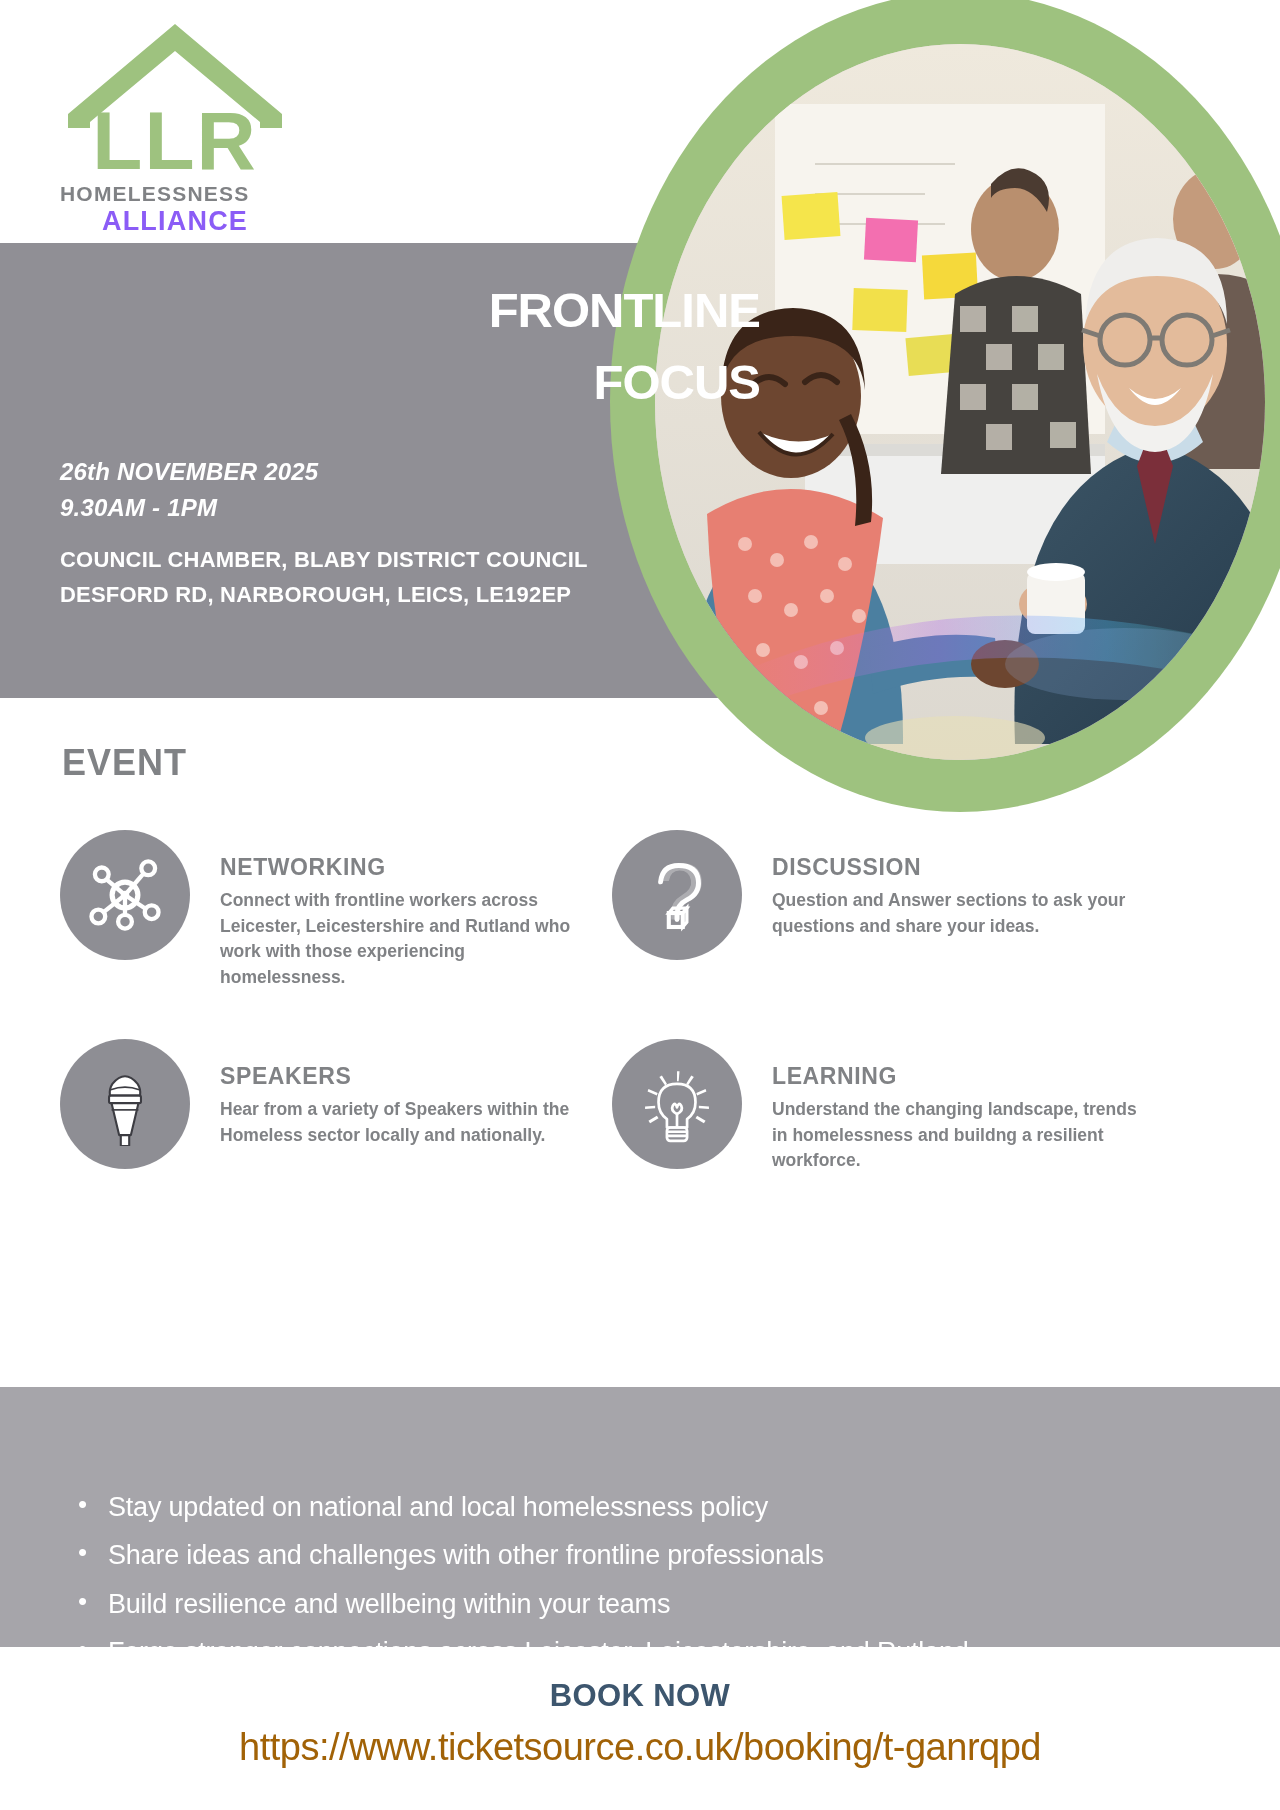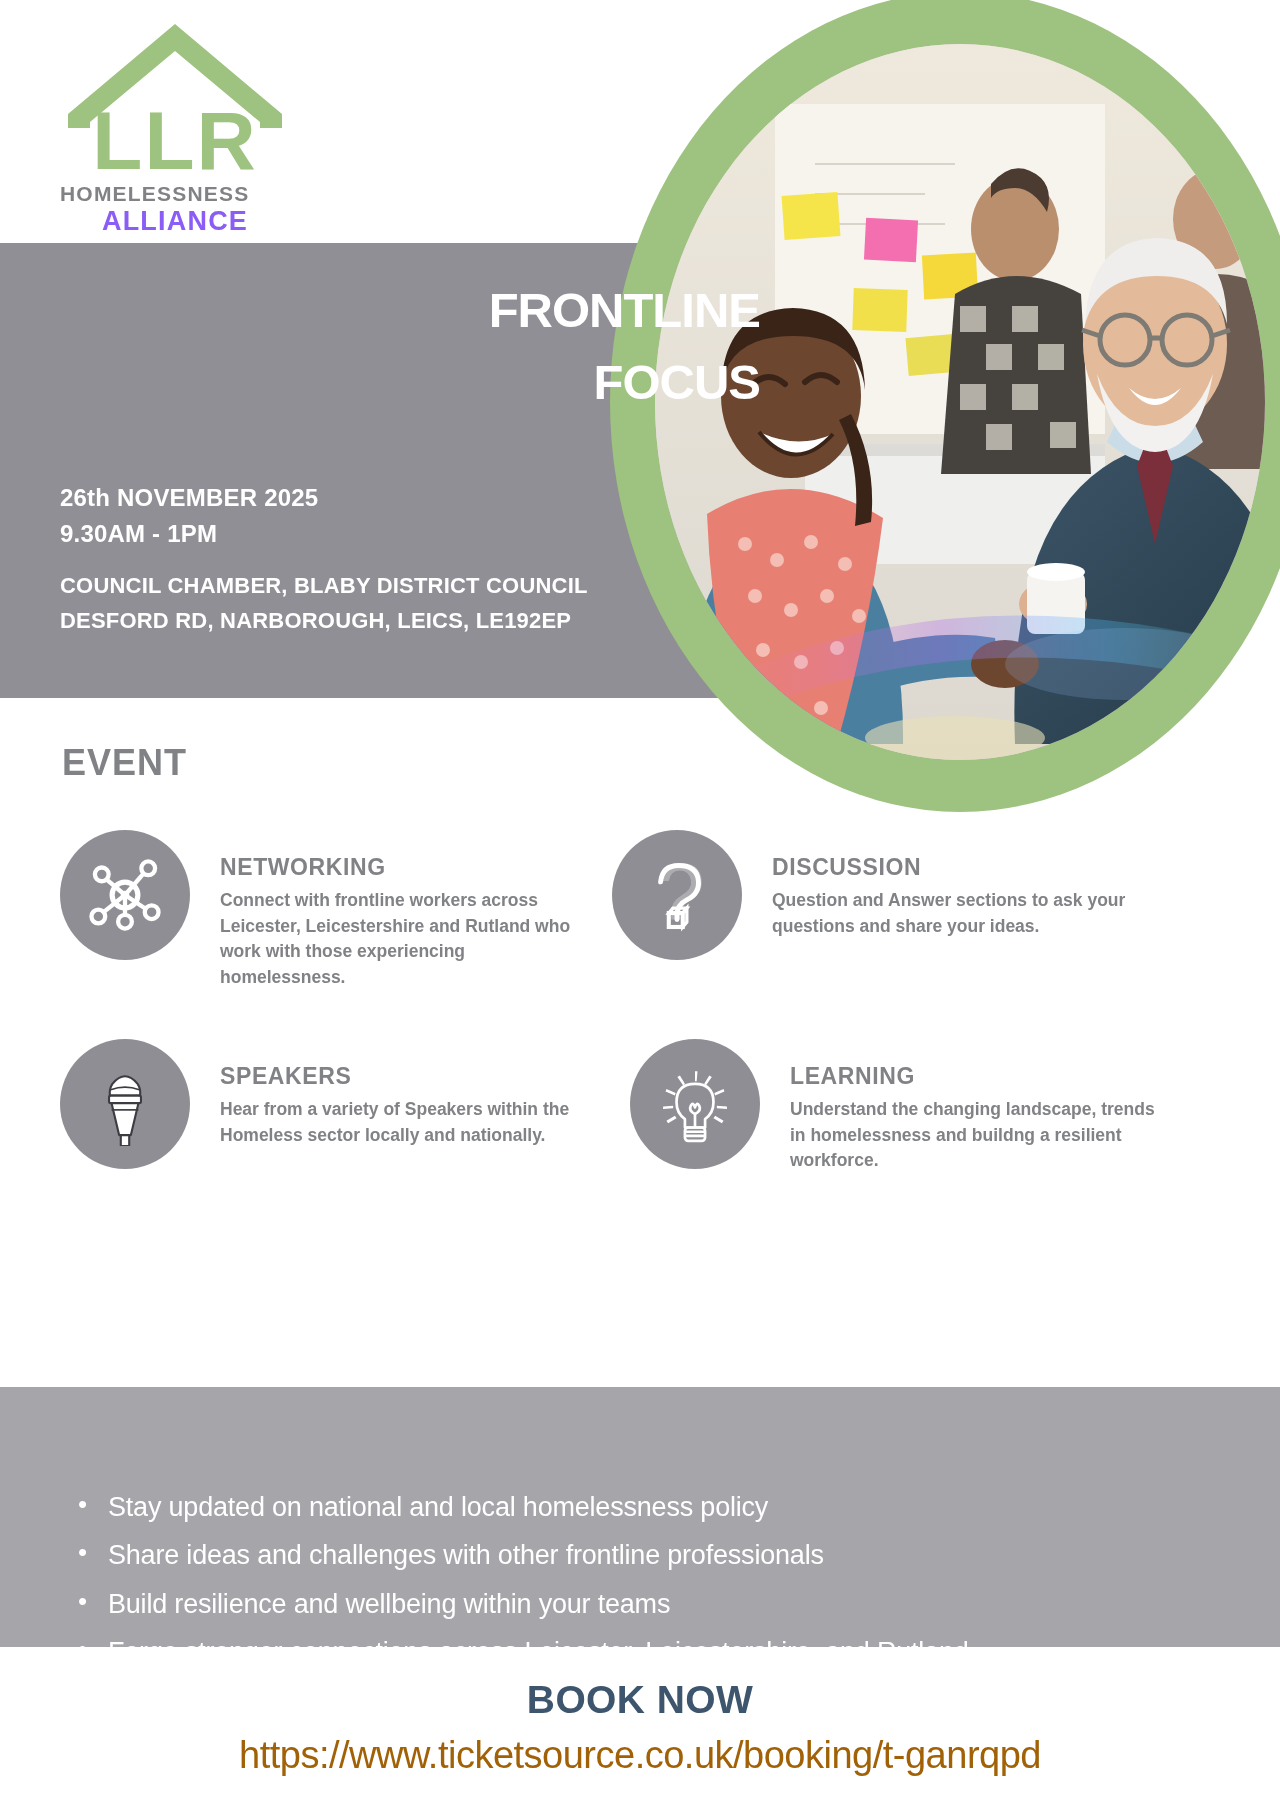--- a/index.html
+++ b/index.html
@@ -22,21 +22,21 @@
 
   
   #header-band {
     position:absolute; left:0; top:243px; width:780px; height:455px;
     background:#908f95; z-index:3;
   }
   #header-inner { position:absolute; left:60px; top:286px; width:700px; z-index:5; }
   .title-line { font-size:49px; font-weight:800; color:#ffffff; line-height:1.02; letter-spacing:-1px;text-align:right; }
   #title-2 { margin-top:22px; }
   .date-line { font-size:24px; font-weight:800; color:#ffffff; letter-spacing:0.2px; line-height:1.5; }
-  #date-block { margin-top:72px; }
+  #date-block { margin-top:46px;font-style:italic; }
   #venue-block { margin-top:16px; }
   .venue-line { font-size:22px; font-weight:800; color:#ffffff; letter-spacing:0.2px; line-height:1.6; }
 
   
   #photo-wrap { position:absolute; left:610px; top:-8px; width:700px; height:830px; z-index:4; }
   #green-ring {
     position:absolute; left:0; top:0; width:700px; height:820px; border-radius:50%;
     background:#9ec27f;
   }
   #photo-circle {
@@ -56,39 +56,39 @@
   .feature-row { display:flex; gap:22px; }
   .feature { display:flex; gap:30px; width:530px; }
   .feature-icon {
     flex:0 0 auto; width:130px; height:130px; border-radius:50%;
     background:#8e8e94; display:flex; align-items:center; justify-content:center;
   }
   .feature-icon svg { display:block; }
   .feature-text { padding-top:24px; }
   .feature-title { font-size:23px; font-weight:800; color:#808285; letter-spacing:0.6px; margin-bottom:7px; }
   .feature-body { font-size:17.5px; font-weight:700; color:#808285; line-height:1.47; }
-  #row-2 { margin-top:48px;justify-content:space-between; }
+  #row-2 { margin-top:48px; }
 
   
   #benefits-band {
     position:absolute; left:0; top:1387px; width:1280px; height:260px;
     background:#a6a5aa; z-index:5;
   }
   #benefits-list { position:absolute; left:70px; top:1489px; width:1140px; z-index:6; list-style:none; }
   #benefits-list li {
     position:relative; color:#ffffff; font-size:27px; font-weight:400;
     line-height:1.35; padding-left:38px; margin-bottom:12px; letter-spacing:-0.2px;
   }
   #benefits-list li::before {
     content:"•"; position:absolute; left:8px; top:-2px; font-size:26px; color:#ffffff;
   }
 
   
   #footer { position:absolute; left:0; top:1678px; width:1280px; text-align:center; z-index:6; }
-  #book-now { font-size:39px; font-weight:800; color:#3d566e; letter-spacing:0.4px; }
+  #book-now { font-size:31px; font-weight:800; color:#3d566e; letter-spacing:0.4px; }
   #book-url { margin-top:12px; font-size:38px; font-weight:400; color:#a16207; letter-spacing:-0.5px; }
 </style>
 </head>
 <body>
 
 <div id="logo-block">
   <svg class="logo-roof" viewBox="0 0 230 110">
     <path d="M115 6 L222 96 L222 110 L200 110 L200 104 L115 33 L30 104 L30 110 L8 110 L8 96 Z" fill="#9ec27f"></path>
   </svg>
   <div class="logo-llr">LLR</div>

